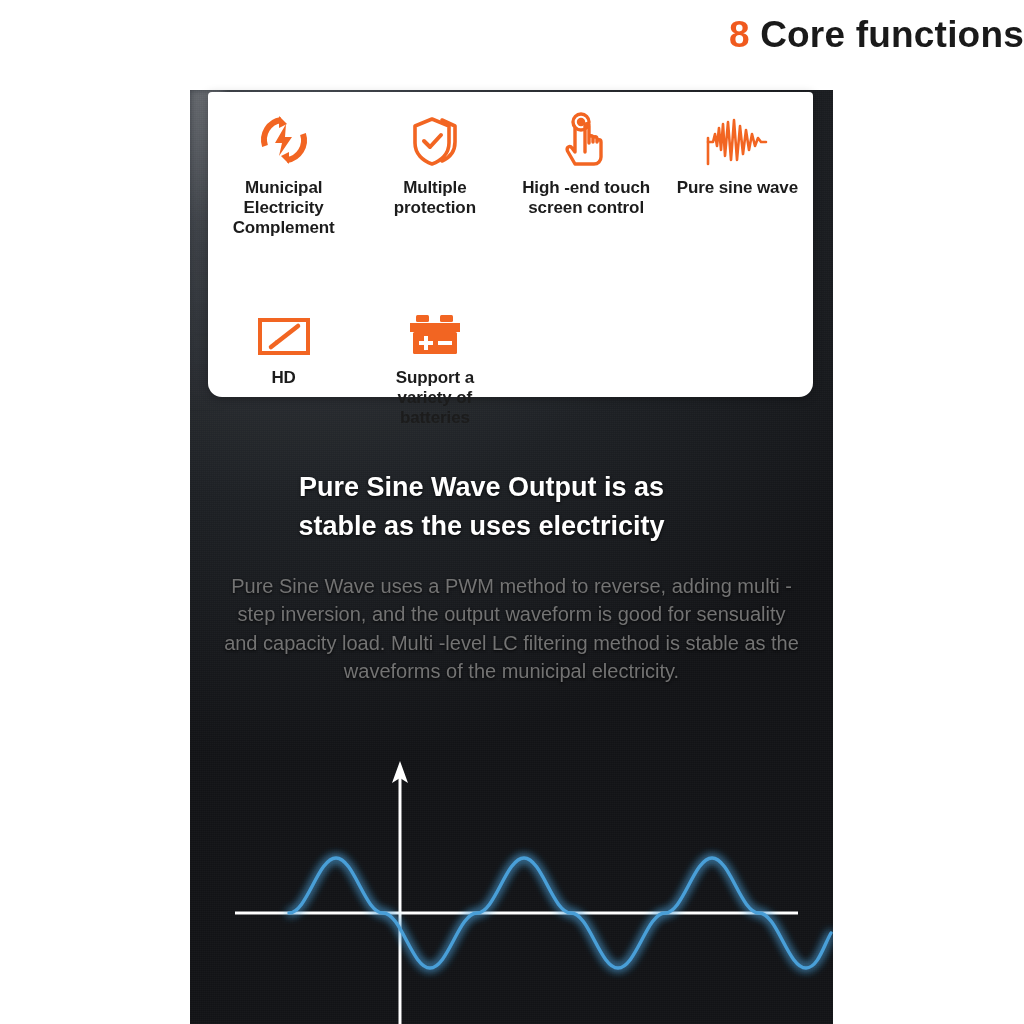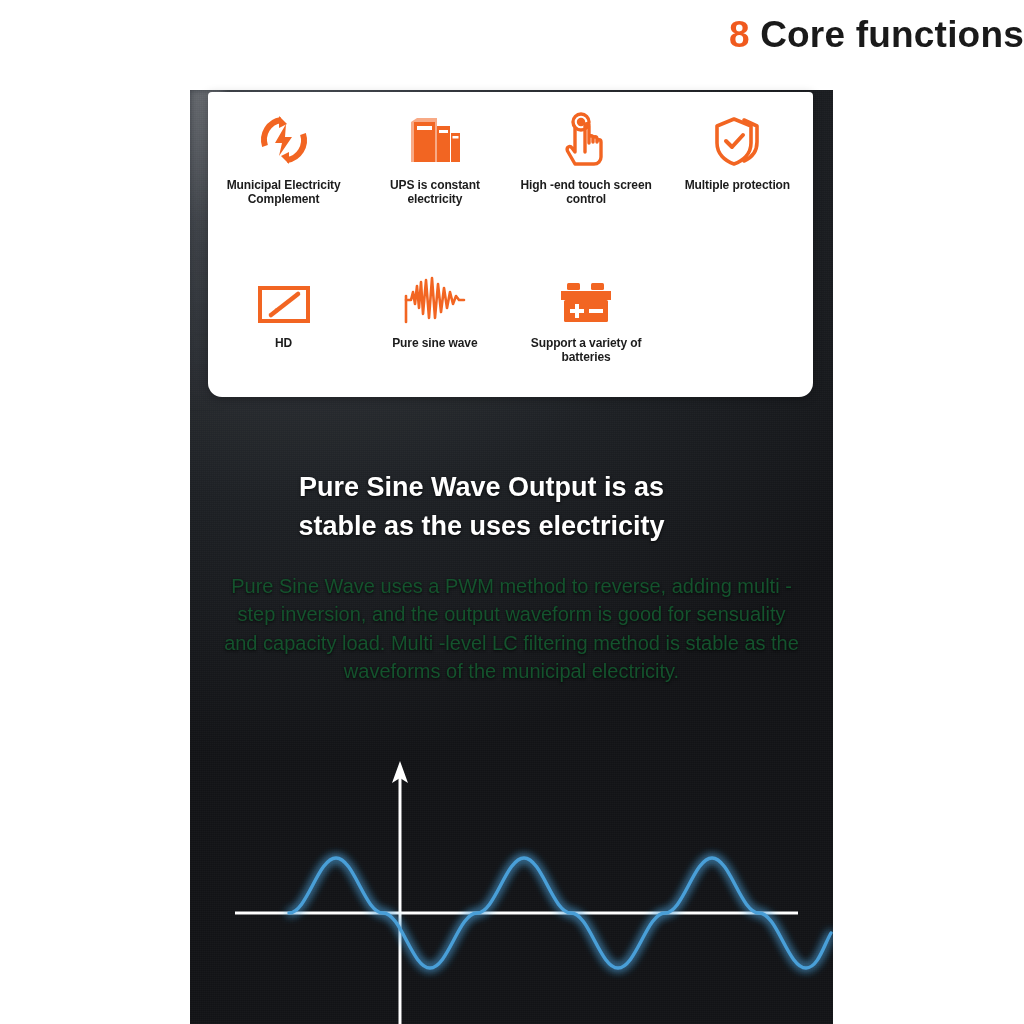--- a/index.html
+++ b/index.html
@@ -56,37 +56,37 @@
     row-gap:62px;
   }
   .feature-cell{
     display:flex;flex-direction:column;align-items:center;
   }
   .feature-icon{
     height:58px;display:flex;align-items:flex-end;justify-content:center;
   }
   .feature-label{
     margin-top:10px;
-    font-size:12px;font-weight:700;color:#1c1c1c;
+    font-size:17px;font-weight:700;color:#1c1c1c;
     line-height:1.18;text-align:center;
     max-width:132px;
     letter-spacing:-.1px;
   }
 
   
   .headline{
     position:absolute;left:190px;top:468px;width:583px;
     text-align:center;color:#ffffff;
     font-size:27px;font-weight:700;line-height:1.45;
     text-shadow:0 1px 3px rgba(0,0,0,.8);
     z-index:4;
   }
   .body-copy{
     position:absolute;left:224px;top:572px;width:575px;
-    text-align:center;color:#14532d;
+    text-align:center;color:#737373;
     font-size:20px;font-weight:400;line-height:1.42;
     text-shadow:0 1px 3px rgba(0,0,0,.8);
     z-index:4;
   }
 
   
   .wave-figure{
     position:absolute;left:190px;top:755px;width:643px;height:269px;z-index:4;
   }
   .wave-figure svg{display:block;width:100%;height:100%;}
@@ -115,91 +115,73 @@
               <path d="M48 22 A20 20 0 0 1 32 48"></path>
             </g>
             <path d="M24 4 L24 16 L32 12 Z" fill="#f26522"></path>
             <path d="M34 52 L34 40 L26 44 Z" fill="#f26522"></path>
             <path d="M31 12 L20 31 L27 31 L24 44 L37 25 L30 25 Z" fill="#f26522"></path>
           </svg>
         </div>
         <div class="feature-label">Municipal Electricity Complement</div>
       </div>
 
+
       <div class="feature-cell">
         <div class="feature-icon">
           <svg width="56" height="54" viewBox="0 0 56 54">
-            <g fill="#f26522">
-              <path d="M4 8 L10 4 L30 4 L30 48 L4 48 Z" opacity=".55"></path>
-              <rect x="7" y="8" width="21" height="40"></rect>
-              <rect x="30" y="12" width="13" height="36"></rect>
-              <rect x="44" y="19" width="9" height="29"></rect>
-            </g>
-            <g fill="#ffffff">
-              <rect x="10" y="12" width="15" height="4"></rect>
-              <rect x="32" y="16" width="9" height="3"></rect>
-              <rect x="45.5" y="22" width="6" height="2.5"></rect>
-            </g>
-          </svg>
-        </div>
-        <div class="feature-label">UPS is constant electricity</div>
+            <g fill="none" stroke="#f26522" stroke-width="3.6" stroke-linecap="round" stroke-linejoin="round">
+              <path d="M35 6 L48 12 L48 28 C48 38 42 44 35 47"></path>
+              <path d="M25 5 L8 12 L8 29 C8 40 16 47 25 50 C34 47 42 40 42 29 L42 12 Z"></path>
+              <path d="M17 27 L23 33 L34 21" stroke-width="4"></path>
+            </g>
+          </svg>
+        </div>
+        <div class="feature-label">Multiple protection</div>
       </div>
 
       <div class="feature-cell">
         <div class="feature-icon">
           <svg width="50" height="56" viewBox="0 0 50 56">
             <g fill="none" stroke="#f26522" stroke-width="3.4" stroke-linecap="round" stroke-linejoin="round">
               <circle cx="20" cy="10" r="8"></circle>
               <path d="M14 16 L14 40 L11 36 C9 33 5 35 6.5 39 L14 52 L33 52 C37 52 40 49 40 45 L40 30 C40 27 36 27 36 30
                        M36 30 L36 27 C36 24 32 24 32 27 L32 30
                        M32 30 L32 26 C32 23 28 23 28 26 L28 31
                        M28 31 L28 14 C28 11 24 11 24 14 L24 40"></path>
             </g>
             <circle cx="20" cy="10" r="4.2" fill="#f26522"></circle>
           </svg>
         </div>
         <div class="feature-label">High -end touch screen control</div>
       </div>
 
       <div class="feature-cell">
         <div class="feature-icon">
-          <svg width="56" height="54" viewBox="0 0 56 54">
-            <g fill="none" stroke="#f26522" stroke-width="3.6" stroke-linecap="round" stroke-linejoin="round">
-              <path d="M35 6 L48 12 L48 28 C48 38 42 44 35 47"></path>
-              <path d="M25 5 L8 12 L8 29 C8 40 16 47 25 50 C34 47 42 40 42 29 L42 12 Z"></path>
-              <path d="M17 27 L23 33 L34 21" stroke-width="4"></path>
-            </g>
-          </svg>
-        </div>
-        <div class="feature-label">Multiple protection</div>
-      </div>
-
-      <div class="feature-cell">
-        <div class="feature-icon">
-          <svg width="56" height="44" viewBox="0 0 56 44">
-            <rect x="4" y="6" width="48" height="33" fill="none" stroke="#f26522" stroke-width="4"></rect>
-            <path d="M15 33 L42 12" stroke="#f26522" stroke-width="4.5" stroke-linecap="round"></path>
-            <path d="M15 33 L20 26 L22 30 Z" fill="#f26522"></path>
-          </svg>
-        </div>
-        <div class="feature-label">HD</div>
-      </div>
-
-      <div class="feature-cell">
-        <div class="feature-icon">
           <svg width="66" height="52" viewBox="0 0 66 52">
             <g fill="none" stroke="#f26522" stroke-width="2.6" stroke-linecap="round" stroke-linejoin="round">
               <path d="M4 48 L4 22"></path>
               <path d="M4 26 L9 26 L11 18 L13 30 L15 12 L17 34 L19 8
                        L21 40 L24 6 L27 44 L30 4 L33 44 L36 10 L39 38
                        L42 14 L45 34 L48 18 L51 30 L54 22 L57 26 L62 26"></path>
             </g>
           </svg>
         </div>
         <div class="feature-label">Pure sine wave</div>
+      </div>
+
+      <div class="feature-cell">
+        <div class="feature-icon">
+          <svg width="56" height="44" viewBox="0 0 56 44">
+            <rect x="4" y="6" width="48" height="33" fill="none" stroke="#f26522" stroke-width="4"></rect>
+            <path d="M15 33 L42 12" stroke="#f26522" stroke-width="4.5" stroke-linecap="round"></path>
+            <path d="M15 33 L20 26 L22 30 Z" fill="#f26522"></path>
+          </svg>
+        </div>
+        <div class="feature-label">HD</div>
       </div>
 
 
       <div class="feature-cell">
         <div class="feature-icon">
           <svg width="56" height="46" viewBox="0 0 56 46">
             <g fill="#f26522">
               <rect x="9" y="3" width="13" height="7" rx="1.5"></rect>
               <rect x="33" y="3" width="13" height="7" rx="1.5"></rect>
               <rect x="3" y="11" width="50" height="9"></rect>

